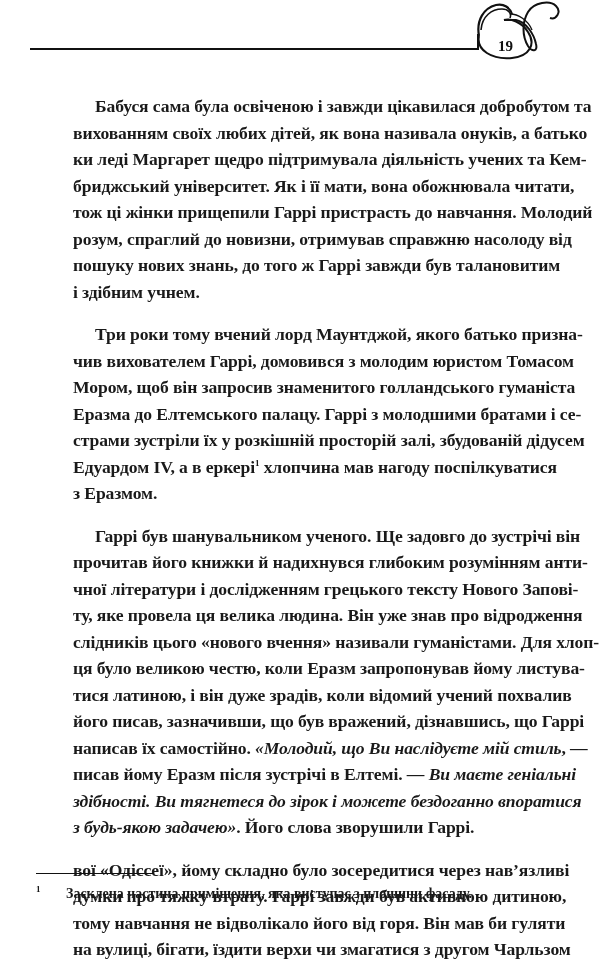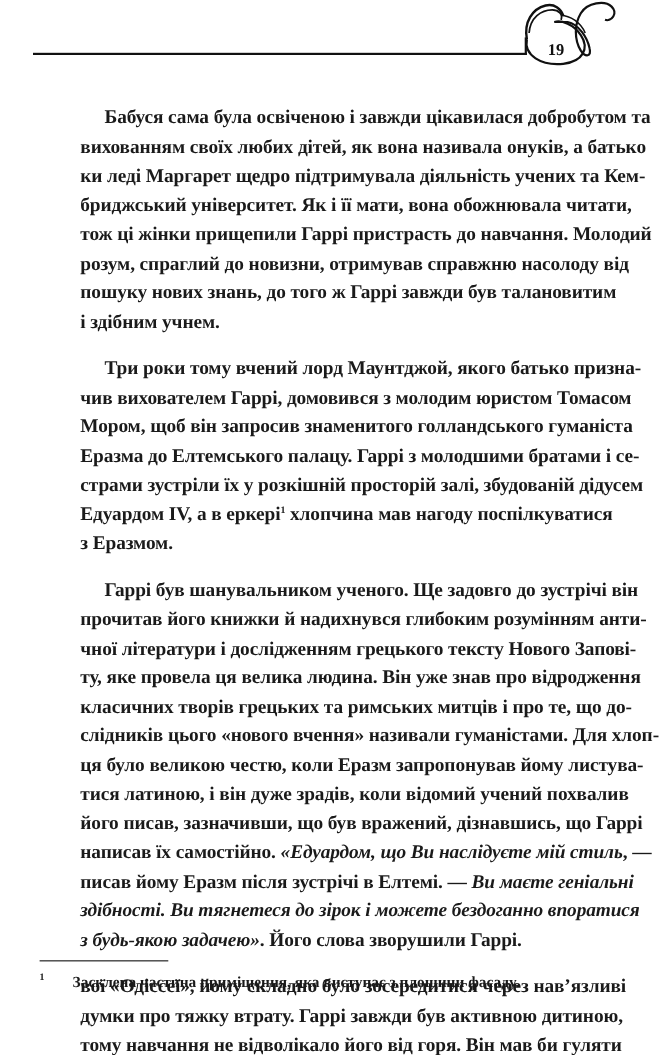--- a/index.html
+++ b/index.html
@@ -54,26 +54,25 @@
     <span class="line">Еразма до Елтемського палацу. Гаррі з молодшими братами і се-</span>
     <span class="line">страми зустріли їх у розкішній просторій залі, збудованій дідусем</span>
     <span class="line"><span>Едуардом IV, а в еркері</span><sup class="fn">1</sup><span> хлопчина мав нагоду поспілкуватися</span></span>
     <span class="line last">з Еразмом.</span>
   </p>
   <p>
     <span class="line indent">Гаррі був шанувальником ученого. Ще задовго до зустрічі він</span>
     <span class="line">прочитав його книжки й надихнувся глибоким розумінням анти-</span>
     <span class="line">чної літератури і дослідженням грецького тексту Нового Запові-</span>
     <span class="line">ту, яке провела ця велика людина. Він уже знав про відродження</span>
-    <span class="line">класичних творів грецьких та римських митців і про те, що до-</span>
     <span class="line">слідників цього «нового вчення» називали гуманістами. Для хлоп-</span>
     <span class="line">ця було великою честю, коли Еразм запропонував йому листува-</span>
     <span class="line">тися латиною, і він дуже зрадів, коли відомий учений похвалив</span>
     <span class="line">його писав, зазначивши, що був вражений, дізнавшись, що Гаррі</span>
-    <span class="line"><span>написав їх самостійно. </span><i>«Едуардом, що Ви наслідуєте мій стиль</i><span>, —</span></span>
+    <span class="line"><span>написав їх самостійно. </span><i>«Молодий, що Ви наслідуєте мій стиль</i><span>, —</span></span>
     <span class="line"><span>писав йому Еразм після зустрічі в Елтемі. — </span><i>Ви маєте геніальні</i></span>
     <span class="line"><i>здібності. Ви тягнетеся до зірок і можете бездоганно впоратися</i></span>
     <span class="line last"><i>з будь-якою задачею»</i><span>. Його слова зворушили Гаррі.</span></span>
   </p>
   <p>
     <span class="line">вої «Одіссеї», йому складно було зосередитися через нав’язливі</span>
     <span class="line">думки про тяжку втрату. Гаррі завжди був активною дитиною,</span>
     <span class="line">тому навчання не відволікало його від горя. Він мав би гуляти</span>
     <span class="line">на вулиці, бігати, їздити верхи чи змагатися з другом Чарльзом</span>
   </p>

